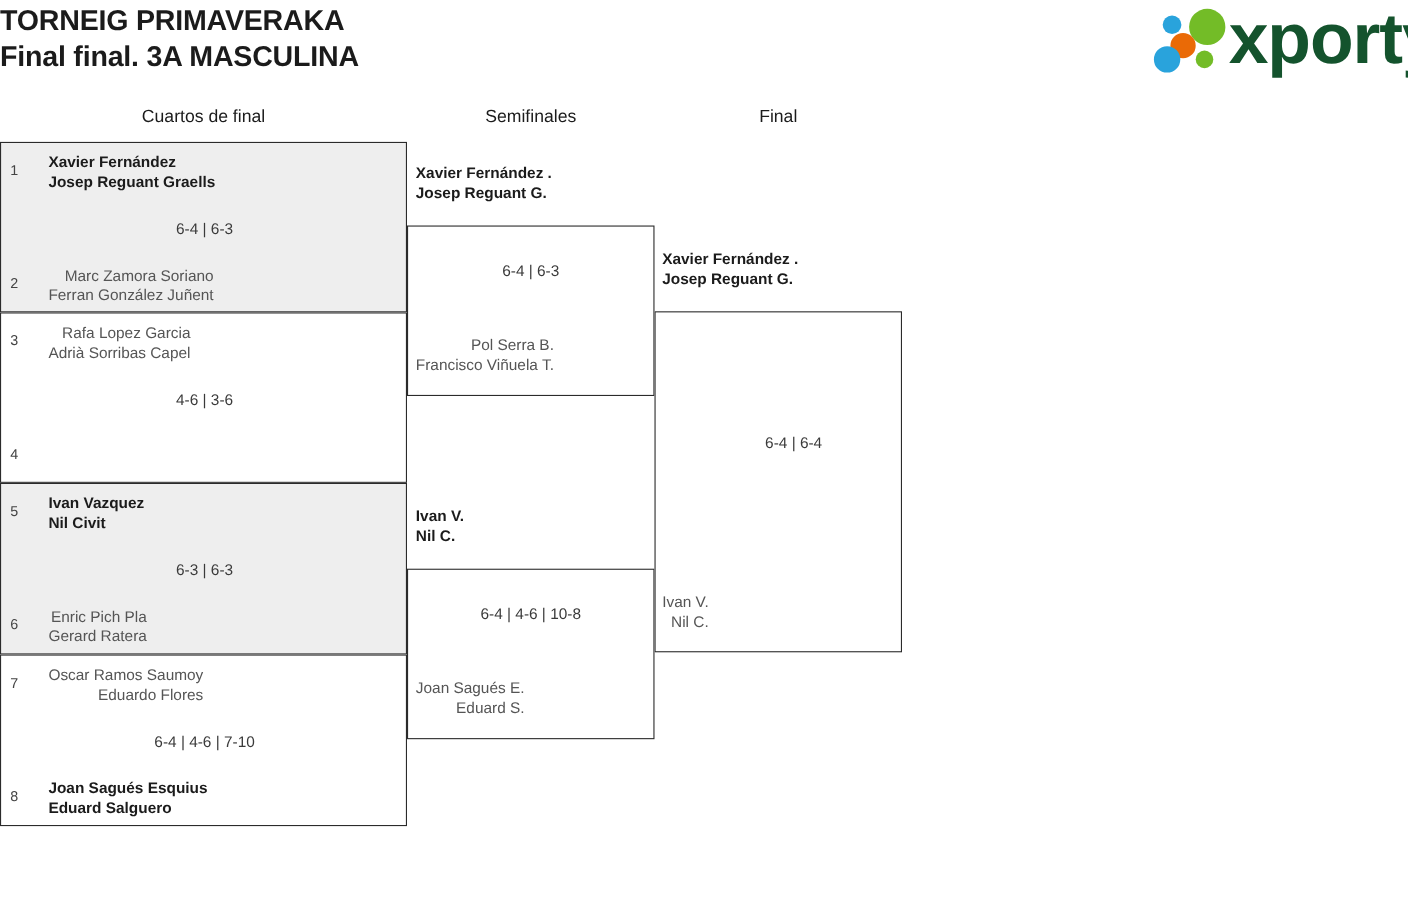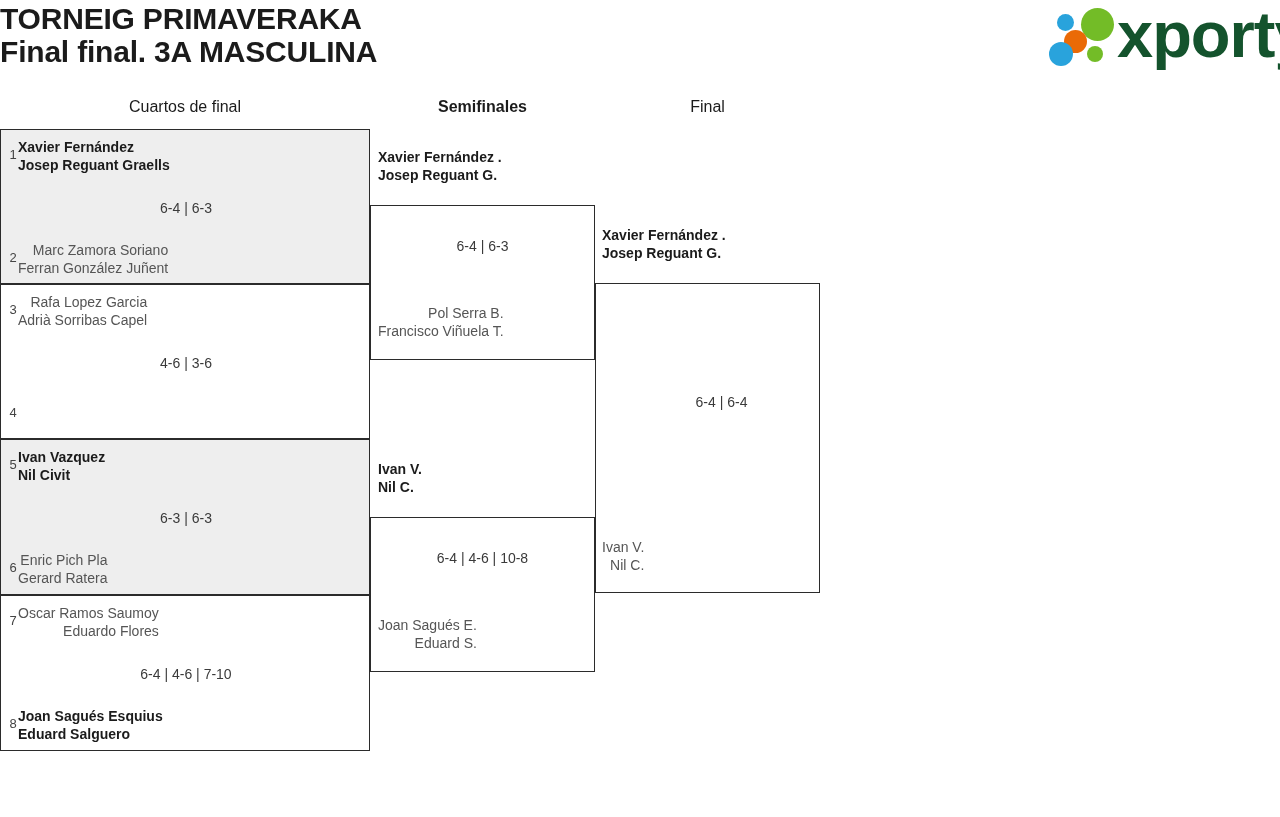--- a/index.html
+++ b/index.html
@@ -8,21 +8,21 @@
     background: #ffffff;
     font-family: "Liberation Sans", sans-serif;
     color: #222222;
     overflow: hidden;
   }
   #root { position: relative; width: 1280px; height: 817px; }
 
   
   .title-block { position: absolute; left: 0; top: 2px; }
   .title-line {
-    font-size: 30px;
+    font-size: 26px;
     font-weight: 700;
     letter-spacing: -0.2px;
     line-height: 33px;
     color: #1b1b1b;
     white-space: nowrap;
   }
 
   
   .logo { position: absolute; left: 1049px; top: 6px; width: 226px; height: 60px; }
   .logo-dots { position: absolute; left: 0; top: 0; width: 74px; height: 60px; }
@@ -40,21 +40,21 @@
 
   
   .round-header {
     position: absolute;
     font-size: 16px;
     color: #1b1b1b;
     text-align: center;
     white-space: nowrap;
   }
   #hdr-qf  { left: 0px;   top: 98px; width: 370px; }
-  #hdr-sf  { left: 370px; top: 98px; width: 225px; font-weight: bold; }
+  #hdr-sf  { left: 370px; top: 98px; width: 225px; }
   #hdr-f   { left: 595px; top: 98px; width: 225px; }
 
   
   .match-box { position: absolute; border: 1px solid #2b2b2b; }
   .match-box.shaded { background: #eeeeee; }
   .match-box.plain  { background: #ffffff; }
 
   .seed {
     position: absolute;
     font-size: 13px;
@@ -82,21 +82,21 @@
 
   
   .qf { left: 0px; width: 370px; }
   #qf1 { top: 129px; height: 155px; }
   #qf2 { top: 284px; height: 155px; }
   #qf3 { top: 439px; height: 156px; }
   #qf4 { top: 595px; height: 156px; }
   .qf .seed      { left: 2px; }
   .qf .seed.top  { top: 17px; }
   .qf .seed.bot  { top: 120px; }
-  .qf .team      { left: 17px; }
+  .qf .team      { left: 43px; }
   .qf .team.top  { top: 8px; }
   .qf .team.bot  { top: 111px; }
   .qf .score     { left: 0px; width: 370px; top: 70px; }
 
   
   .sf-box { left: 370px; width: 225px; }
   #sf1 { top: 205px; height: 155px; }
   #sf2 { top: 517px; height: 155px; }
   .sf-team   { position: absolute; left: 378px; font-size: 14px; line-height: 18px; white-space: nowrap; }
   .sf-score  { position: absolute; left: 370px; width: 225px; text-align: center; font-size: 14px; color: #3a3a3a; }

